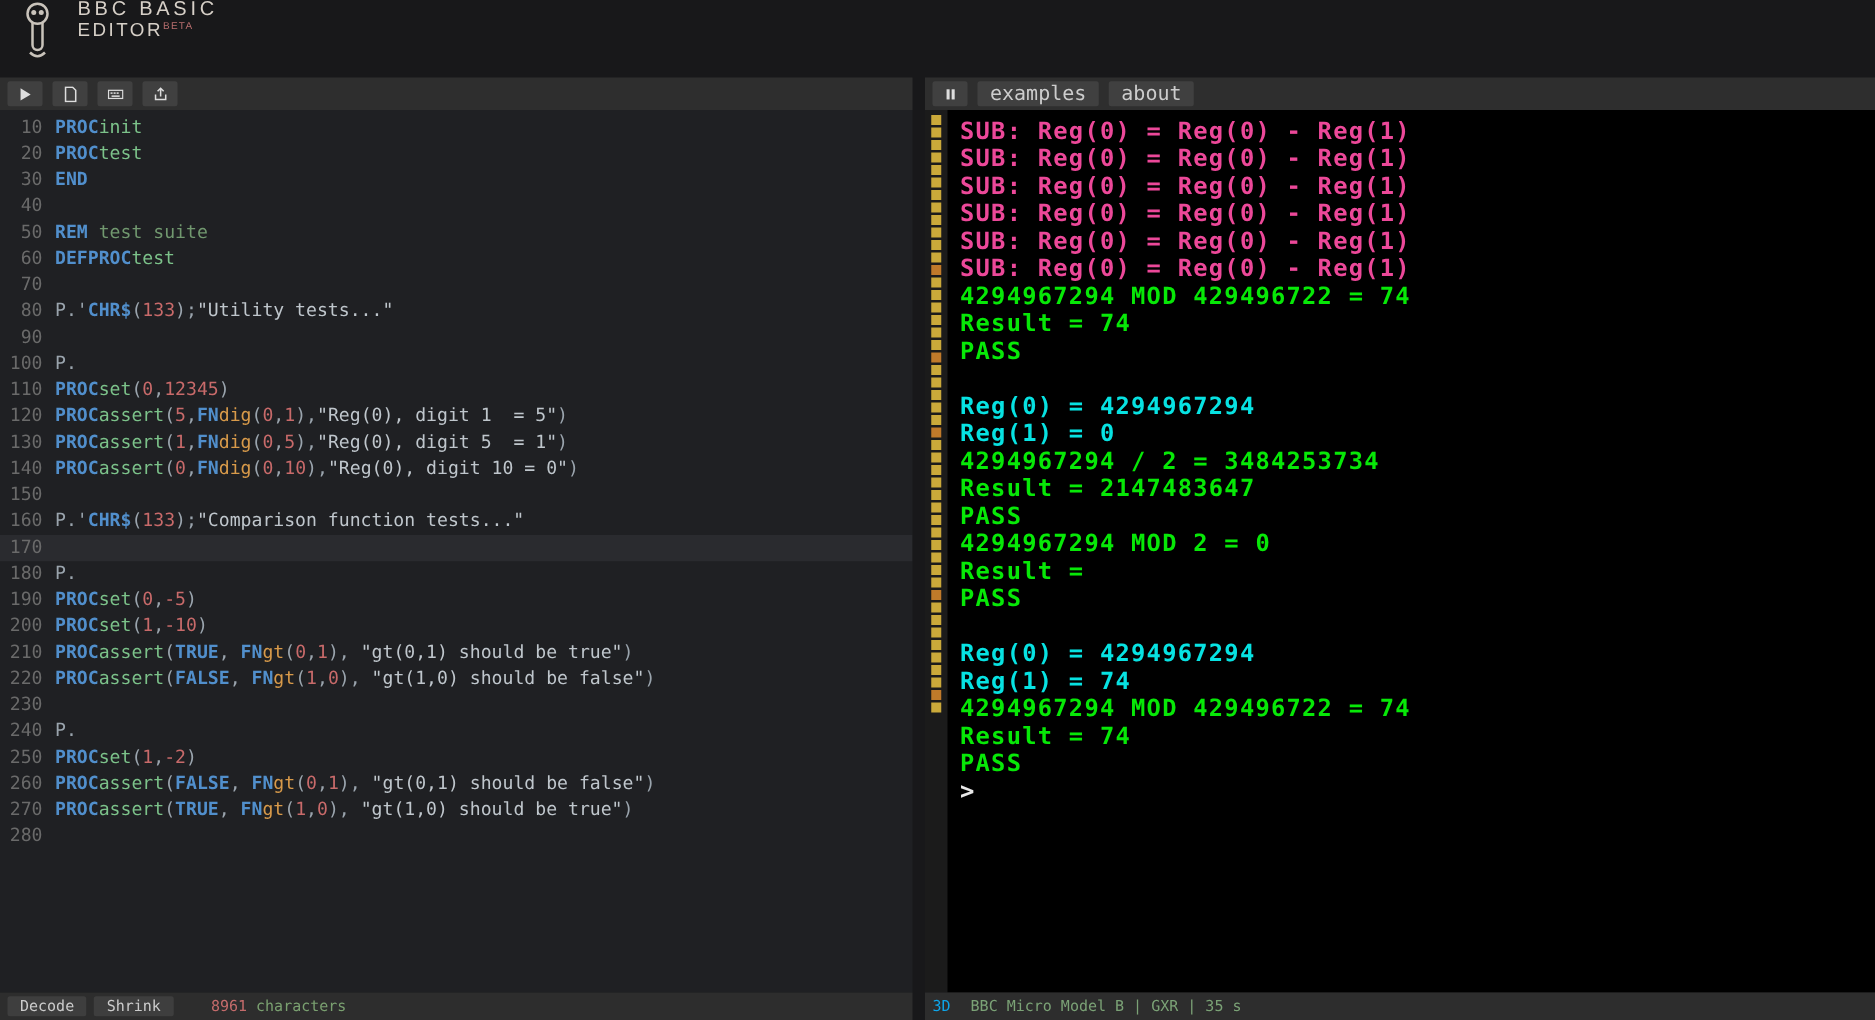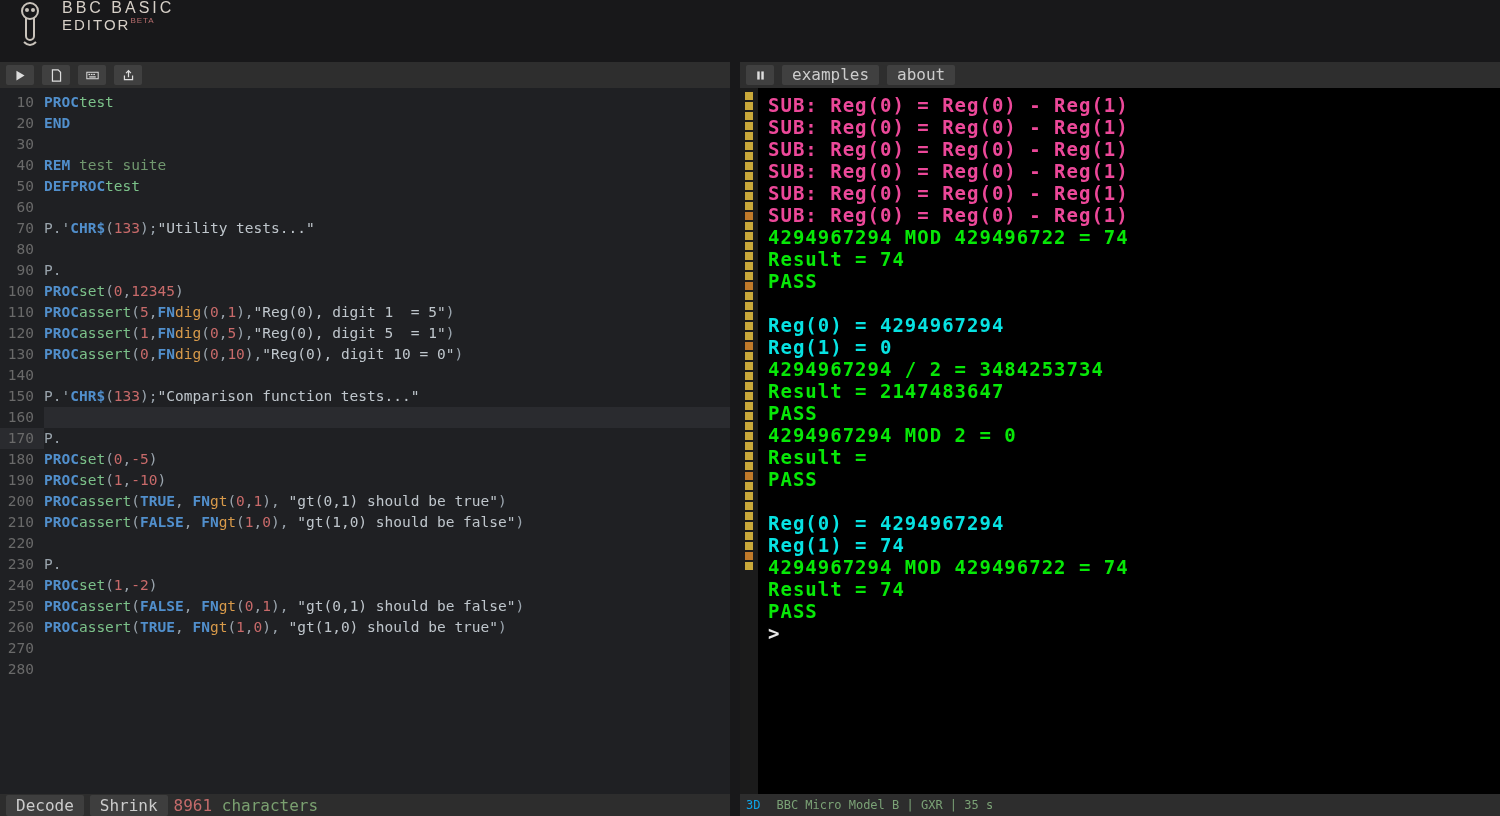--- a/index.html
+++ b/index.html
@@ -24,23 +24,23 @@
   .line { height:21px; line-height:21px; white-space:pre; font-size:14.5px; }
   .ln { padding-right:10px; }
   .hl-line { background:#2a2b2f; }
   .t-kw { color:#518fcc; font-weight:600; }
   .t-pr { color:#7cc28a; }
   .t-fn { color:#d89a4a; }
   .t-num { color:#c86a6a; }
   .t-pun { color:#9aa4ad; }
   .t-str { color:#bfc6cc; }
   .t-cm { color:#71986f; }
-  .editor-footer { height:22px; background:#2d2d2d; display:flex; align-items:center; gap:6px; padding:0 6px; font-size:16px; }
+  .editor-footer { height:22px; background:#2d2d2d; display:flex; align-items:center; gap:6px; padding:0 6px; font-size:12px; }
   .pill { background:#3e3e3e; padding:1px 10px; border-radius:2px; color:#ccc; cursor:pointer; }
-  .count { color:#c46b6b; margin-left:0; }
+  .count { color:#c46b6b; margin-left:24px; }
   .count-lbl { color:#7aa070; }
   
   .r-toolbar { height:26px; background:#2e2e2e; display:flex; align-items:center; gap:8px; padding:0 6px; }
   .emulator { flex:1; display:flex; background:#1b1b1b; min-height:0; }
   .cass { width:18px; background:#1b1b1b; display:flex; flex-direction:column; padding-top:4px; gap:2px; align-items:center; }
   .seg { width:8px; height:8px; }
   .seg.y { background:#caa93a; }
   .seg.o { background:#c07a2a; }
   .screen { flex:1; background:#000; padding:6px 10px; overflow:hidden; }
   .scr-line { font-family:"Menlo","Consolas",monospace; font-size:19px; line-height:22px; white-space:pre; font-weight:700; letter-spacing:1px; }
@@ -130,20 +130,21 @@
             <div class="line ln">210</div>
             <div class="line ln">220</div>
             <div class="line ln">230</div>
             <div class="line ln">240</div>
             <div class="line ln">250</div>
             <div class="line ln">260</div>
             <div class="line ln">270</div>
             <div class="line ln">280</div>
           </div>
         <div class="code" id="code">
+            <div class="line"><span class="t-kw">PROC</span><span class="t-pr">init</span></div>
             <div class="line"><span class="t-kw">PROC</span><span class="t-pr">test</span></div>
             <div class="line"><span class="t-kw">END</span></div>
             <div class="line">&nbsp;</div>
             <div class="line"><span class="t-kw">REM</span><span class="t-cm"> test suite</span></div>
             <div class="line"><span class="t-kw">DEFPROC</span><span class="t-pr">test</span></div>
             <div class="line">&nbsp;</div>
             <div class="line"><span class="t-pun">P.'</span><span class="t-kw">CHR$</span><span class="t-pun">(</span><span class="t-num">133</span><span class="t-pun">);</span><span class="t-str">"Utility tests..."</span></div>
             <div class="line">&nbsp;</div>
             <div class="line"><span class="t-pun">P.</span></div>
             <div class="line"><span class="t-kw">PROC</span><span class="t-pr">set</span><span class="t-pun">(</span><span class="t-num">0</span><span class="t-pun">,</span><span class="t-num">12345</span><span class="t-pun">)</span></div>

